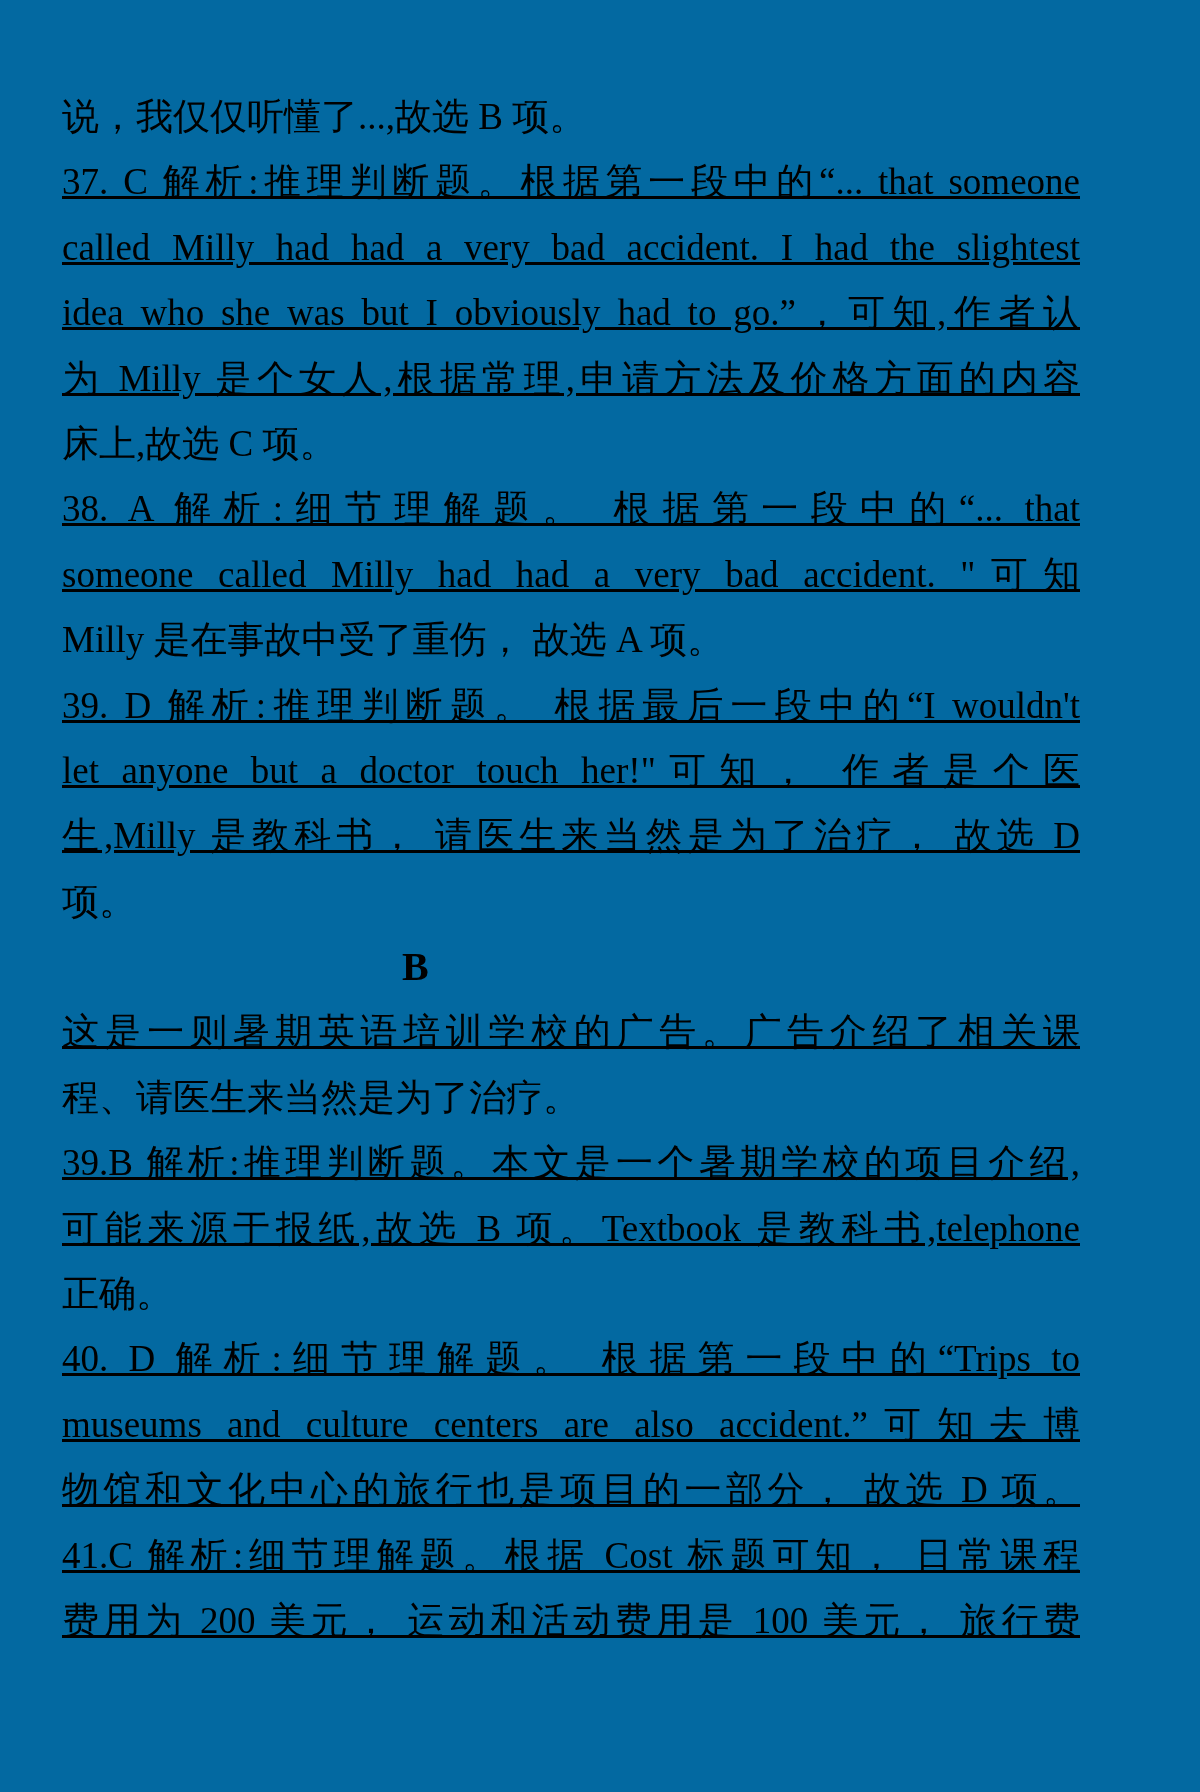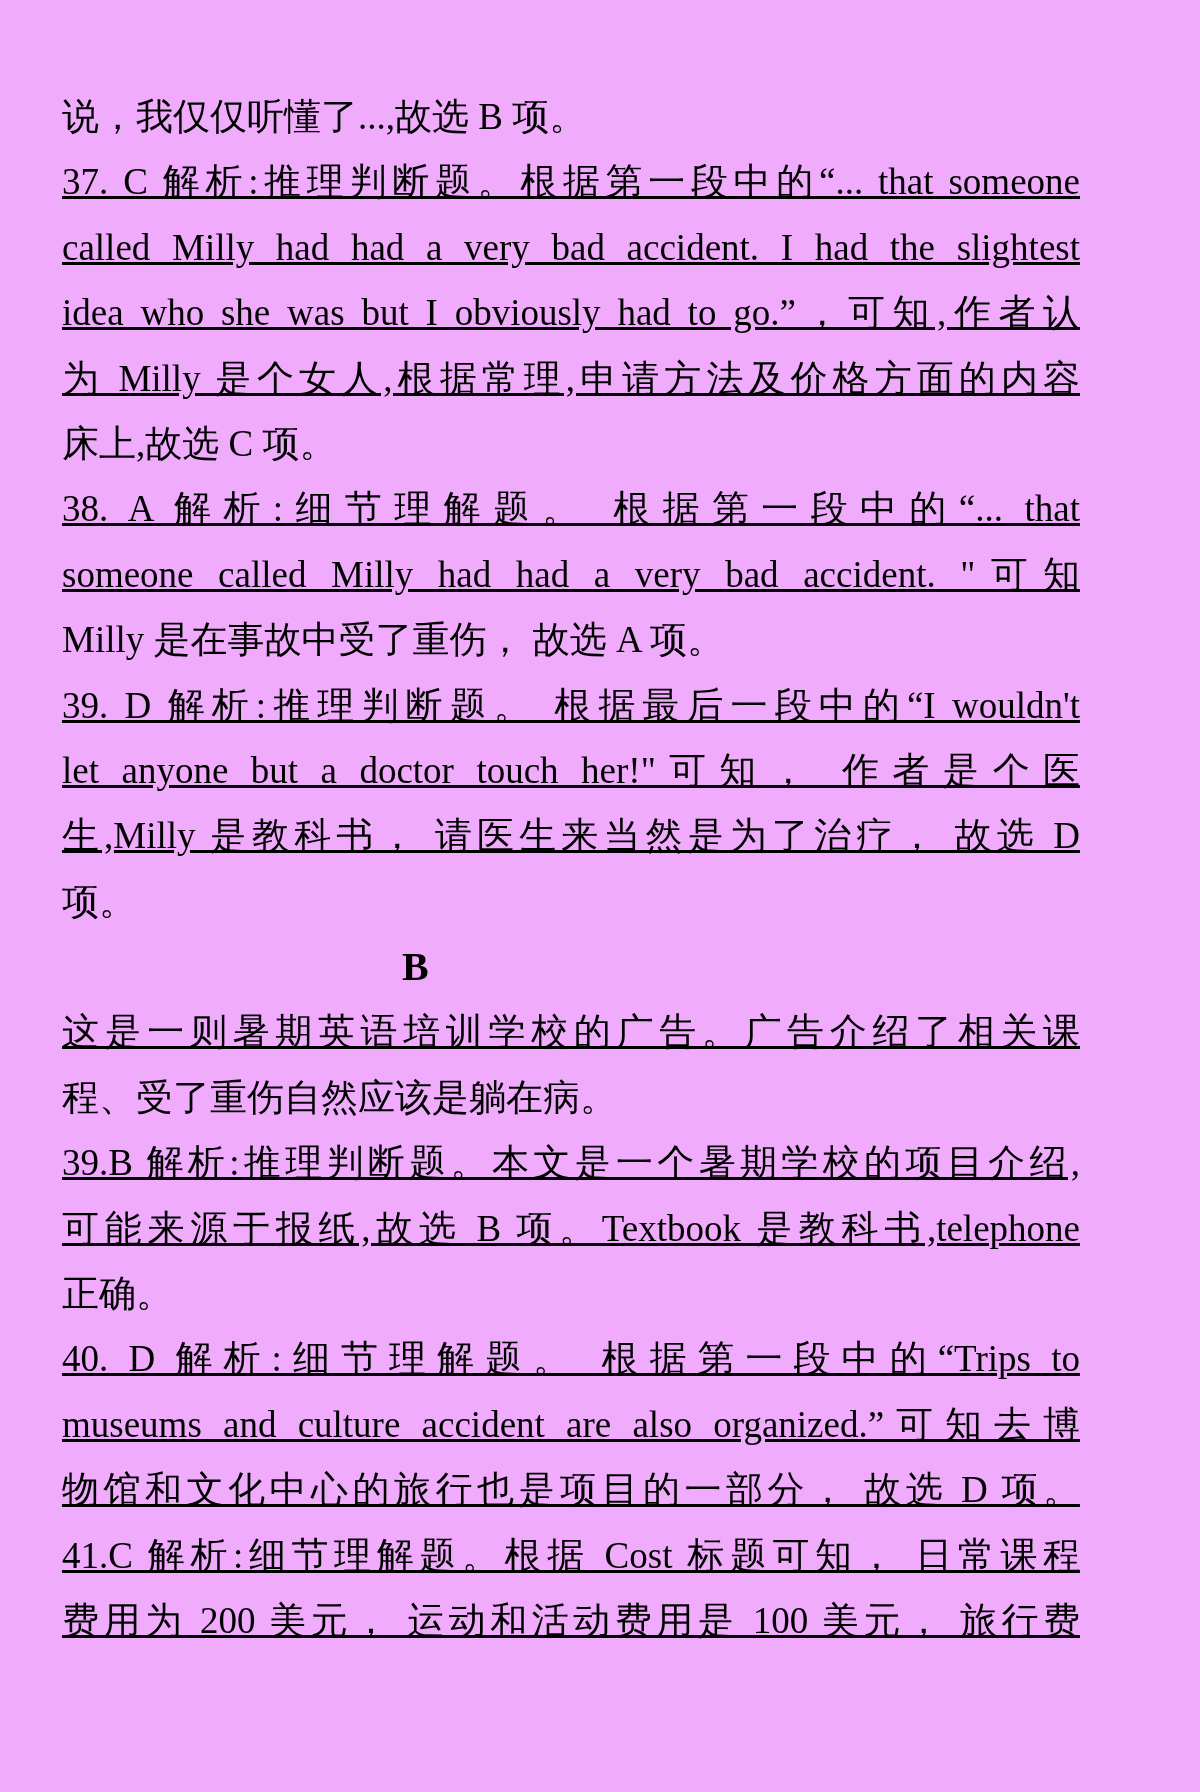--- a/index.html
+++ b/index.html
@@ -4,21 +4,21 @@
 <style>
   html, body {
     margin: 0;
     padding: 0;
     background: #ffffff;
   }
   .page {
     position: relative;
     width: 1200px;
     height: 1792px;
-    background: #f0abfc;
+    background: #0369a1;
     color: #000000;
     font-family: "Liberation Serif", "DejaVu Serif", serif;
     overflow: hidden;
   }
   .content {
     position: absolute;
     left: 62px;
     top: 84px;
     width: 1018px;
   }
@@ -73,27 +73,27 @@
     <div class="line l">Milly 是在事故中受了重伤， 故选 A 项。</div>
 
     <div class="line j">39. D 解析:推理判断题。 根据最后一段中的“I wouldn't</div>
     <div class="line j">let anyone but a doctor touch her!"可知， 作者是个医</div>
     <div class="line j">生,Milly 是教科书， 请医生来当然是为了治疗， 故选 D</div>
     <div class="line l">项。</div>
 
     <div class="heading">B</div>
 
     <div class="line j">这是一则暑期英语培训学校的广告。广告介绍了相关课</div>
-    <div class="line l">程、受了重伤自然应该是躺在病。</div>
+    <div class="line l">程、请医生来当然是为了治疗。</div>
 
     <div class="line j">39.B 解析:推理判断题。本文是一个暑期学校的项目介绍,</div>
     <div class="line j">可能来源于报纸,故选 B 项。Textbook 是教科书,telephone</div>
     <div class="line l">正确。</div>
 
     <div class="line j">40. D 解析:细节理解题。 根据第一段中的“Trips to</div>
-    <div class="line j">museums and culture accident are also organized.”可知去博</div>
+    <div class="line j">museums and culture centers are also accident.”可知去博</div>
     <div class="line j">物馆和文化中心的旅行也是项目的一部分， 故选 D 项。</div>
 
     <div class="line j">41.C 解析:细节理解题。根据 Cost 标题可知， 日常课程</div>
     <div class="line j">费用为 200 美元， 运动和活动费用是 100 美元， 旅行费</div>
 
   </div>
 </div>
 
 </body></html>

